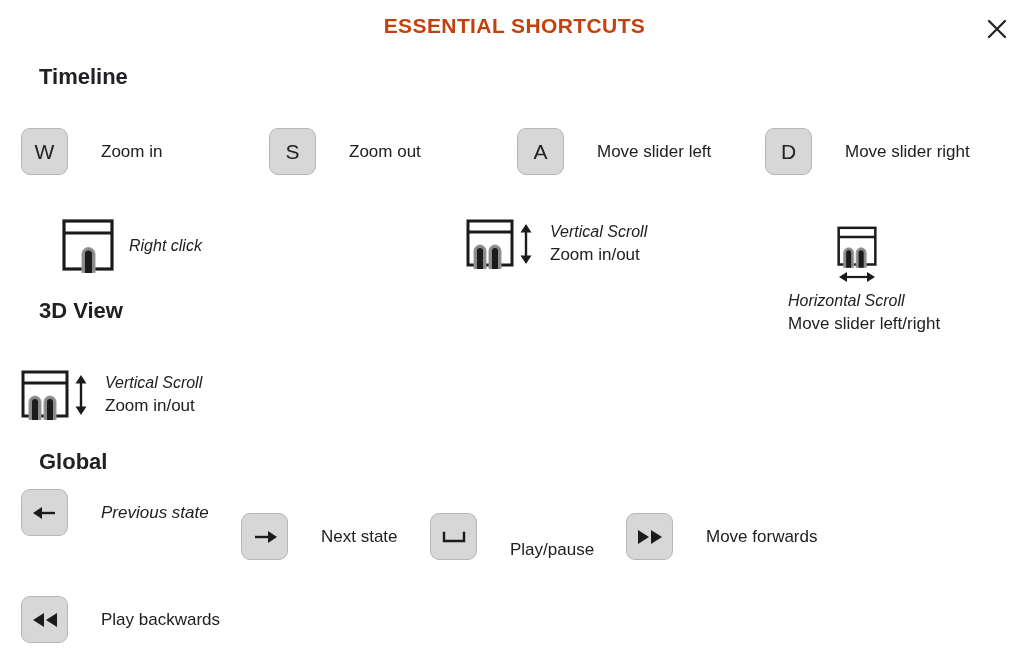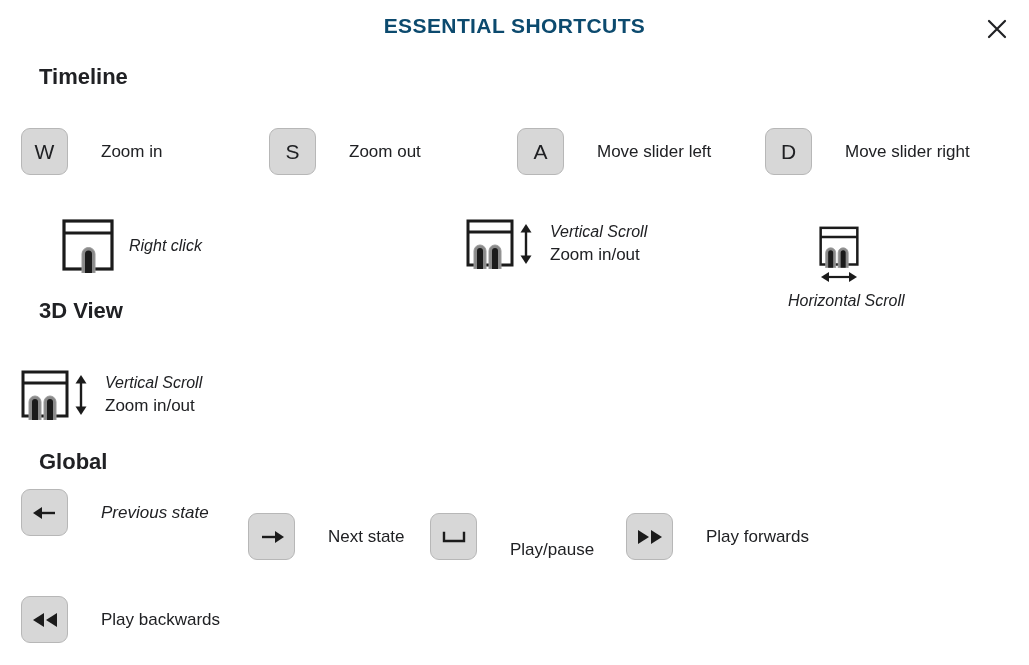--- a/index.html
+++ b/index.html
@@ -19,21 +19,21 @@
   
   #dialog-title {
     position: absolute;
     top: 14px;
     left: 0;
     width: 100%;
     text-align: center;
     font-size: 21px;
     font-weight: bold;
     letter-spacing: 0.4px;
-    color: #0c4a6e;
+    color: #c2410c;
   }
   #close-button {
     position: absolute;
     top: 13px;
     right: 16px;
     width: 32px;
     height: 32px;
     display: flex;
     align-items: center;
     justify-content: center;
@@ -212,20 +212,21 @@
     <span class="harrow">
       <svg width="38" height="16" viewBox="0 0 38 16">
         <line x1="6" y1="8" x2="32" y2="8" stroke="#1b1b1b" stroke-width="2.2"></line>
         <path d="M1 8 L9 3 L9 13 Z" fill="#1b1b1b"></path>
         <path d="M37 8 L29 3 L29 13 Z" fill="#1b1b1b"></path>
       </svg>
     </span>
   </div>
   <div class="mouse-text">
     <div class="mouse-action">Horizontal Scroll</div>
+    <div class="mouse-desc">Move slider left/right</div>
   </div>
 </div>
 
 <div id="section-title-3dview" class="section-title">3D View</div>
 
 <div class="shortcut" style="left:21px; top:370px;">
   <div class="mouse-block">
     <span class="mouse-icon">
       <svg width="48" height="50" viewBox="0 0 48 50">
         <rect x="2" y="2" width="44" height="44" fill="#ffffff" stroke="#1b1b1b" stroke-width="3"></rect>
@@ -257,21 +258,21 @@
     <span>
       <svg width="26" height="20" viewBox="0 0 26 20">
         <line x1="4" y1="10" x2="23" y2="10" stroke="#1b1b1b" stroke-width="2.4"></line>
         <path d="M1 10 L10 4 L10 16 Z" fill="#1b1b1b"></path>
       </svg>
     </span>
   </div>
   <div class="key-label">Previous state</div>
 </div>
 
-<div class="shortcut" style="left:248px; top:513px;">
+<div class="shortcut" style="left:241px; top:513px;">
   <div class="keycap glyph">
     <span>
       <svg width="26" height="20" viewBox="0 0 26 20">
         <line x1="3" y1="10" x2="22" y2="10" stroke="#1b1b1b" stroke-width="2.4"></line>
         <path d="M25 10 L16 4 L16 16 Z" fill="#1b1b1b"></path>
       </svg>
     </span>
   </div>
   <div class="key-label">Next state</div>
 </div>
@@ -289,21 +290,21 @@
 
 <div class="shortcut" style="left:626px; top:513px;">
   <div class="keycap glyph">
     <span>
       <svg width="28" height="18" viewBox="0 0 28 18">
         <path d="M2 2 L13 9 L2 16 Z" fill="#1b1b1b"></path>
         <path d="M15 2 L26 9 L15 16 Z" fill="#1b1b1b"></path>
       </svg>
     </span>
   </div>
-  <div class="key-label">Play forwards</div>
+  <div class="key-label">Move forwards</div>
 </div>
 
 <div class="shortcut" style="left:21px; top:596px;">
   <div class="keycap glyph">
     <span>
       <svg width="28" height="18" viewBox="0 0 28 18">
         <path d="M13 2 L2 9 L13 16 Z" fill="#1b1b1b"></path>
         <path d="M26 2 L15 9 L26 16 Z" fill="#1b1b1b"></path>
       </svg>
     </span>

